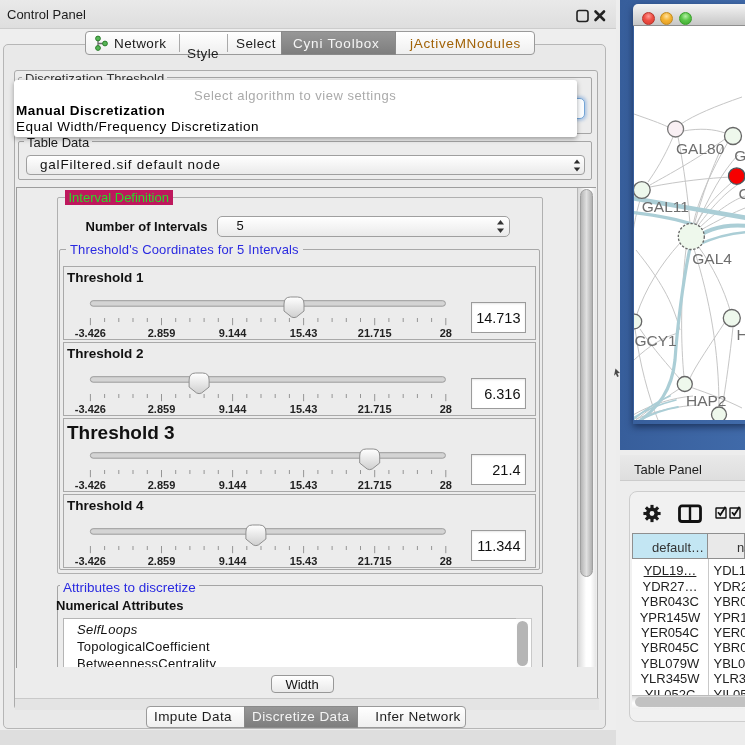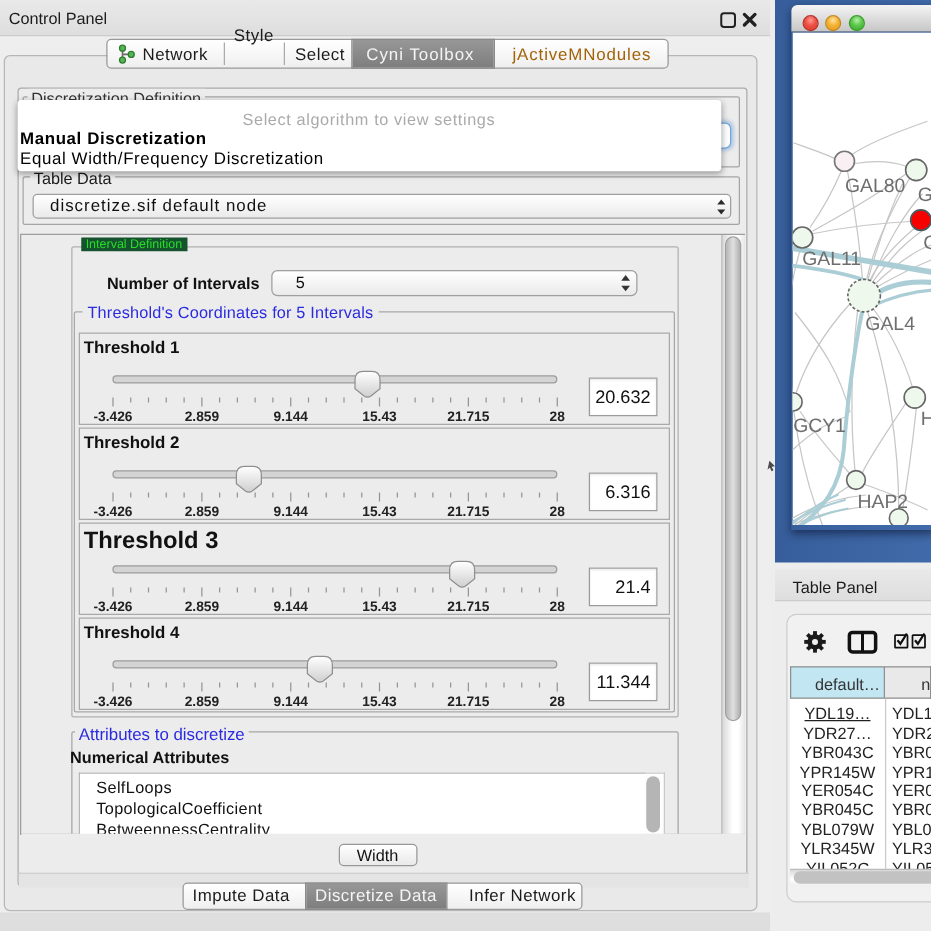--- a/index.html
+++ b/index.html
@@ -26,50 +26,50 @@
 <div class="abs" style="left:281px;top:31px;width:115px;height:24px;background:linear-gradient(#979797,#7e7e7e);border:1px solid #8a8a8a;box-sizing:border-box;"></div>
 <div class="abs" style="left:178.5px;top:34px;width:1px;height:18px;background:#aaaaaa;"></div>
 <div class="abs" style="left:226.5px;top:34px;width:1px;height:18px;background:#aaaaaa;"></div>
 <svg class="abs" style="left:93px;top:35px;" width="17" height="17" viewBox="0 0 17 17">
   <path d="M5 4 L5 13 M5 8.5 L11.5 8.5" stroke="#6b6b6b" stroke-width="1.3" fill="none"></path>
   <circle cx="5" cy="3.5" r="2.4" fill="#55b555" stroke="#2c7d2c"></circle>
   <circle cx="5" cy="13" r="2.4" fill="#55b555" stroke="#2c7d2c"></circle>
   <circle cx="12" cy="8.5" r="2.4" fill="#55b555" stroke="#2c7d2c"></circle>
 </svg>
 <div class="txt" style="left:114px;top:35.5px;font-size:13.5px;letter-spacing:0.4px;color:#1b1b1b;">Network</div>
-<div class="txt" style="left:187px;top:21px;font-size:13.5px;letter-spacing:0.4px;color:#1b1b1b;">Style</div>
+<div class="txt" style="left:187px;top:46px;font-size:13.5px;letter-spacing:0.4px;color:#1b1b1b;">Style</div>
 <div class="txt" style="left:236px;top:35.5px;font-size:13.5px;letter-spacing:0.4px;color:#1b1b1b;">Select</div>
 <div class="txt" style="left:293px;top:35.5px;font-size:13.5px;letter-spacing:0.8px;color:#f5f5f5;">Cyni Toolbox</div>
 <div class="txt" style="left:410px;top:35.5px;font-size:13.5px;letter-spacing:0.7px;color:#a16207;">jActiveMNodules</div>
 
 <div class="abs" style="left:13.5px;top:69.5px;width:584.5px;height:639px;background:#ececec;border:1px solid #ababab;border-radius:3px;box-sizing:border-box;"></div>
 <div class="abs" style="left:14.5px;top:697.5px;width:584px;height:11px;background:#e4e4e4;border-top:1px solid #c9c9c9;"></div>
 
 <div class="abs" style="left:17.5px;top:77px;width:574.5px;height:57px;border:1px solid #a5a5a5;border-radius:2px;box-sizing:border-box;"></div>
-<div class="txt" style="left:22px;top:70.5px;font-size:13px;color:#333333;background:#ececec;padding:0 3px;">Discretization Definition</div>
+<div class="txt" style="left:22px;top:70.5px;font-size:13px;color:#333333;background:#ececec;padding:0 3px;">Discretization Threshold</div>
 
 <div class="abs" style="left:564px;top:97.5px;width:21px;height:21.5px;background:#fbfdff;border:1.5px solid #74a5d6;border-radius:5px;box-shadow:0 0 3px 1.5px rgba(110,160,220,0.45);box-sizing:border-box;"></div>
 
 <div class="abs" style="left:17.5px;top:141px;width:574.5px;height:39px;box-sizing:border-box;border:1px solid #a5a5a5;border-radius:2px;"></div>
 <div class="txt" style="left:24px;top:135.2px;font-size:13px;color:#1a1a1a;background:#ececec;padding:0 3px;">Table Data</div>
 
 <div class="abs" style="left:26px;top:155px;width:559px;height:19.5px;background:linear-gradient(#ffffff,#eaeaea);border:1px solid #9f9f9f;border-radius:4px;box-sizing:border-box;"></div>
-<div class="txt" style="left:40px;top:157px;font-size:13.5px;letter-spacing:0.8px;color:#111;">discretize.sif default node</div>
+<div class="txt" style="left:40px;top:157px;font-size:13.5px;letter-spacing:0.8px;color:#111;">galFiltered.sif default node</div>
 <svg class="abs" style="left:572px;top:158.5px;" width="10" height="13" viewBox="0 0 10 13">
   <path d="M5 0.5 L8.2 4.5 L1.8 4.5 Z" fill="#2a2a2a"></path>
     <path d="M5 12.5 L1.8 8.5 L8.2 8.5 Z" fill="#2a2a2a"></path>
 </svg>
 
 <div class="abs" style="left:16px;top:186.5px;width:580px;height:481px;background:#ececec;border:1px solid #9d9d9d;box-sizing:border-box;"></div>
 
 <div class="abs" style="left:576.5px;top:187.5px;width:19px;height:479px;background:linear-gradient(90deg,#d8d8d8,#ffffff 45%,#ffffff 70%,#e6e6e6);border-left:1px solid #b5b5b5;box-sizing:border-box;"></div>
 <div class="abs" style="left:580px;top:188.5px;width:12.5px;height:388px;background:linear-gradient(90deg,#b5b5b5,#e0e0e0 50%,#b0b0b0);border-radius:7px;border:1px solid #9f9f9f;box-sizing:border-box;"></div>
 
 <div class="abs" style="left:56.5px;top:197px;width:486px;height:377px;border:1px solid #b0b0b0;border-radius:2px;box-sizing:border-box;"></div>
-<div class="txt" style="left:64.5px;top:190px;font-size:10px;color:#28dd28;background:#14532d;padding:0 4px;">Interval Definition</div>
+<div class="txt" style="left:64.5px;top:190px;font-size:13px;color:#28dd28;background:#be185d;padding:0 4px;">Interval Definition</div>
 
 <div class="txt" style="left:85.5px;top:219px;font-size:13px;font-weight:bold;color:#111;">Number of Intervals</div>
 <div class="abs" style="left:217px;top:216px;width:292.5px;height:21px;background:linear-gradient(#ffffff,#eaeaea);border:1px solid #9f9f9f;border-radius:5px;box-sizing:border-box;"></div>
 <div class="txt" style="left:236.5px;top:218px;font-size:13px;color:#111;">5</div>
 <svg class="abs" style="left:495px;top:219px;" width="12" height="15" viewBox="0 0 12 15">
   <path d="M5.5 1 L9 5.5 L2 5.5 Z" fill="#333"></path>
     <path d="M5.5 14 L2 9.5 L9 9.5 Z" fill="#333"></path>
 </svg>
 
 <div class="abs" style="left:59px;top:248.5px;width:480.5px;height:321.5px;border:1px solid #a8a8a8;border-radius:2px;box-sizing:border-box;"></div>
@@ -91,21 +91,21 @@
     <text x="27.4" y="70.8" font-size="11" font-weight="bold" fill="#222" text-anchor="middle" font-family="Liberation Sans, sans-serif">-3.426</text>
     <text x="98.5" y="70.8" font-size="11" font-weight="bold" fill="#222" text-anchor="middle" font-family="Liberation Sans, sans-serif">2.859</text>
     <text x="169.6" y="70.8" font-size="11" font-weight="bold" fill="#222" text-anchor="middle" font-family="Liberation Sans, sans-serif">9.144</text>
     <text x="240.6" y="70.8" font-size="11" font-weight="bold" fill="#222" text-anchor="middle" font-family="Liberation Sans, sans-serif">15.43</text>
     <text x="311.7" y="70.8" font-size="11" font-weight="bold" fill="#222" text-anchor="middle" font-family="Liberation Sans, sans-serif">21.715</text>
     <text x="382.8" y="70.8" font-size="11" font-weight="bold" fill="#222" text-anchor="middle" font-family="Liberation Sans, sans-serif">28</text>
     <path d="M221.0 45 L221.0 38 Q221.0 31 227.5 31 L234.5 31 Q241.0 31 241.0 38 L241.0 45 L233.5 51 Q231.0 52.3 228.5 51 Z" fill="url(#thg1)" stroke="#8f8f8f" stroke-width="1"></path>
   </svg>
 <div class="txt" style="left:67px;top:270.0px;font-size:13.5px;font-weight:bold;color:#111;">Threshold 1</div>
 <div class="abs" style="left:470.5px;top:301.5px;width:55.5px;height:31.5px;background:#fff;border:1px solid #9b9b9b;box-sizing:border-box;box-shadow:inset 0 1px 2px rgba(0,0,0,0.10);"></div>
-<div class="txt" style="left:470.5px;top:310.0px;width:50px;text-align:right;font-size:14.5px;color:#111;">20.632</div>
+<div class="txt" style="left:470.5px;top:310.0px;width:50px;text-align:right;font-size:14.5px;color:#111;">14.713</div>
 <svg class="abs" style="left:63px;top:341.5px;" width="473" height="76" viewBox="0 0 473 76">
     <defs>
       <linearGradient id="thg2" x1="0" y1="0" x2="0" y2="1">
         <stop offset="0" stop-color="#ffffff"></stop>
         <stop offset="1" stop-color="#cfcfcf"></stop>
       </linearGradient>
     </defs>
     <rect x="27.4" y="34.7" width="355" height="5.5" rx="2.7" fill="#d4d4d4" stroke="#9b9b9b" stroke-width="1"></rect>
     <path d="M27.4 52 L27.4 59.2 M41.6 52 L41.6 56 M55.8 52 L55.8 56 M70.0 52 L70.0 56 M84.3 52 L84.3 56 M98.5 52 L98.5 59.2 M112.7 52 L112.7 56 M126.9 52 L126.9 56 M141.1 52 L141.1 56 M155.3 52 L155.3 56 M169.6 52 L169.6 59.2 M183.8 52 L183.8 56 M198.0 52 L198.0 56 M212.2 52 L212.2 56 M226.4 52 L226.4 56 M240.6 52 L240.6 59.2 M254.9 52 L254.9 56 M269.1 52 L269.1 56 M283.3 52 L283.3 56 M297.5 52 L297.5 56 M311.7 52 L311.7 59.2 M325.9 52 L325.9 56 M340.2 52 L340.2 56 M354.4 52 L354.4 56 M368.6 52 L368.6 56 M382.8 52 L382.8 59.2" stroke="#959595" stroke-width="1" fill="none"></path>
     <text x="27.4" y="70.8" font-size="11" font-weight="bold" fill="#222" text-anchor="middle" font-family="Liberation Sans, sans-serif">-3.426</text>
@@ -157,21 +157,21 @@
     <path d="M182.9 45 L182.9 38 Q182.9 31 189.4 31 L196.4 31 Q202.9 31 202.9 38 L202.9 45 L195.4 51 Q192.9 52.3 190.4 51 Z" fill="url(#thg4)" stroke="#8f8f8f" stroke-width="1"></path>
   </svg>
 <div class="txt" style="left:67px;top:498.0px;font-size:13.5px;font-weight:bold;color:#111;">Threshold 4</div>
 <div class="abs" style="left:470.5px;top:529.5px;width:55.5px;height:31.5px;background:#fff;border:1px solid #9b9b9b;box-sizing:border-box;box-shadow:inset 0 1px 2px rgba(0,0,0,0.10);"></div>
 <div class="txt" style="left:470.5px;top:538.0px;width:50px;text-align:right;font-size:14.5px;color:#111;">11.344</div>
 
 <div class="abs" style="left:56.5px;top:584.5px;width:486px;height:90px;box-sizing:border-box;border:1px solid #a5a5a5;border-radius:2px;"></div>
 <div class="txt" style="left:60px;top:579.5px;font-size:13.5px;color:#2a2ae0;background:#ececec;padding:0 3px;">Attributes to discretize</div>
 <div class="txt" style="left:56px;top:598.2px;font-size:13px;font-weight:bold;color:#111;">Numerical Attributes</div>
 <div class="abs" style="left:62.5px;top:617.5px;width:453px;height:49.5px;background:#ffffff;border:1px solid #b5b5b5;border-right:none;"></div>
-<div class="txt" style="left:77px;top:621.8px;font-size:13px;letter-spacing:0.3px;color:#111;">SelfLoops</div>
+<div class="txt" style="left:77px;top:621.8px;font-size:13px;letter-spacing:0.3px;color:#111;font-style:italic;">SelfLoops</div>
 <div class="txt" style="left:77px;top:638.8px;font-size:13px;letter-spacing:0.3px;color:#111;">TopologicalCoefficient</div>
 <div class="txt" style="left:77px;top:655.8px;font-size:13px;letter-spacing:0.3px;color:#111;">BetweennessCentrality</div>
 <div class="abs" style="left:515.5px;top:617.5px;width:15px;height:49.5px;background:#fdfdfd;border:1px solid #c9c9c9;border-left:none;"></div>
 <div class="abs" style="left:517px;top:620.5px;width:11px;height:45px;background:#b5b5b5;border-radius:5.5px;"></div>
 
 <div class="abs" style="left:16.5px;top:666.5px;width:579px;height:31px;background:#ececec;"></div>
 
 <div class="abs" style="left:270.5px;top:674.5px;width:63px;height:18px;background:linear-gradient(#ffffff,#e9e9e9);border:1px solid #989898;border-radius:4px;box-sizing:border-box;"></div>
 <div class="txt" style="left:270.5px;top:676.5px;width:63px;text-align:center;font-size:13px;color:#111;">Width</div>
 

